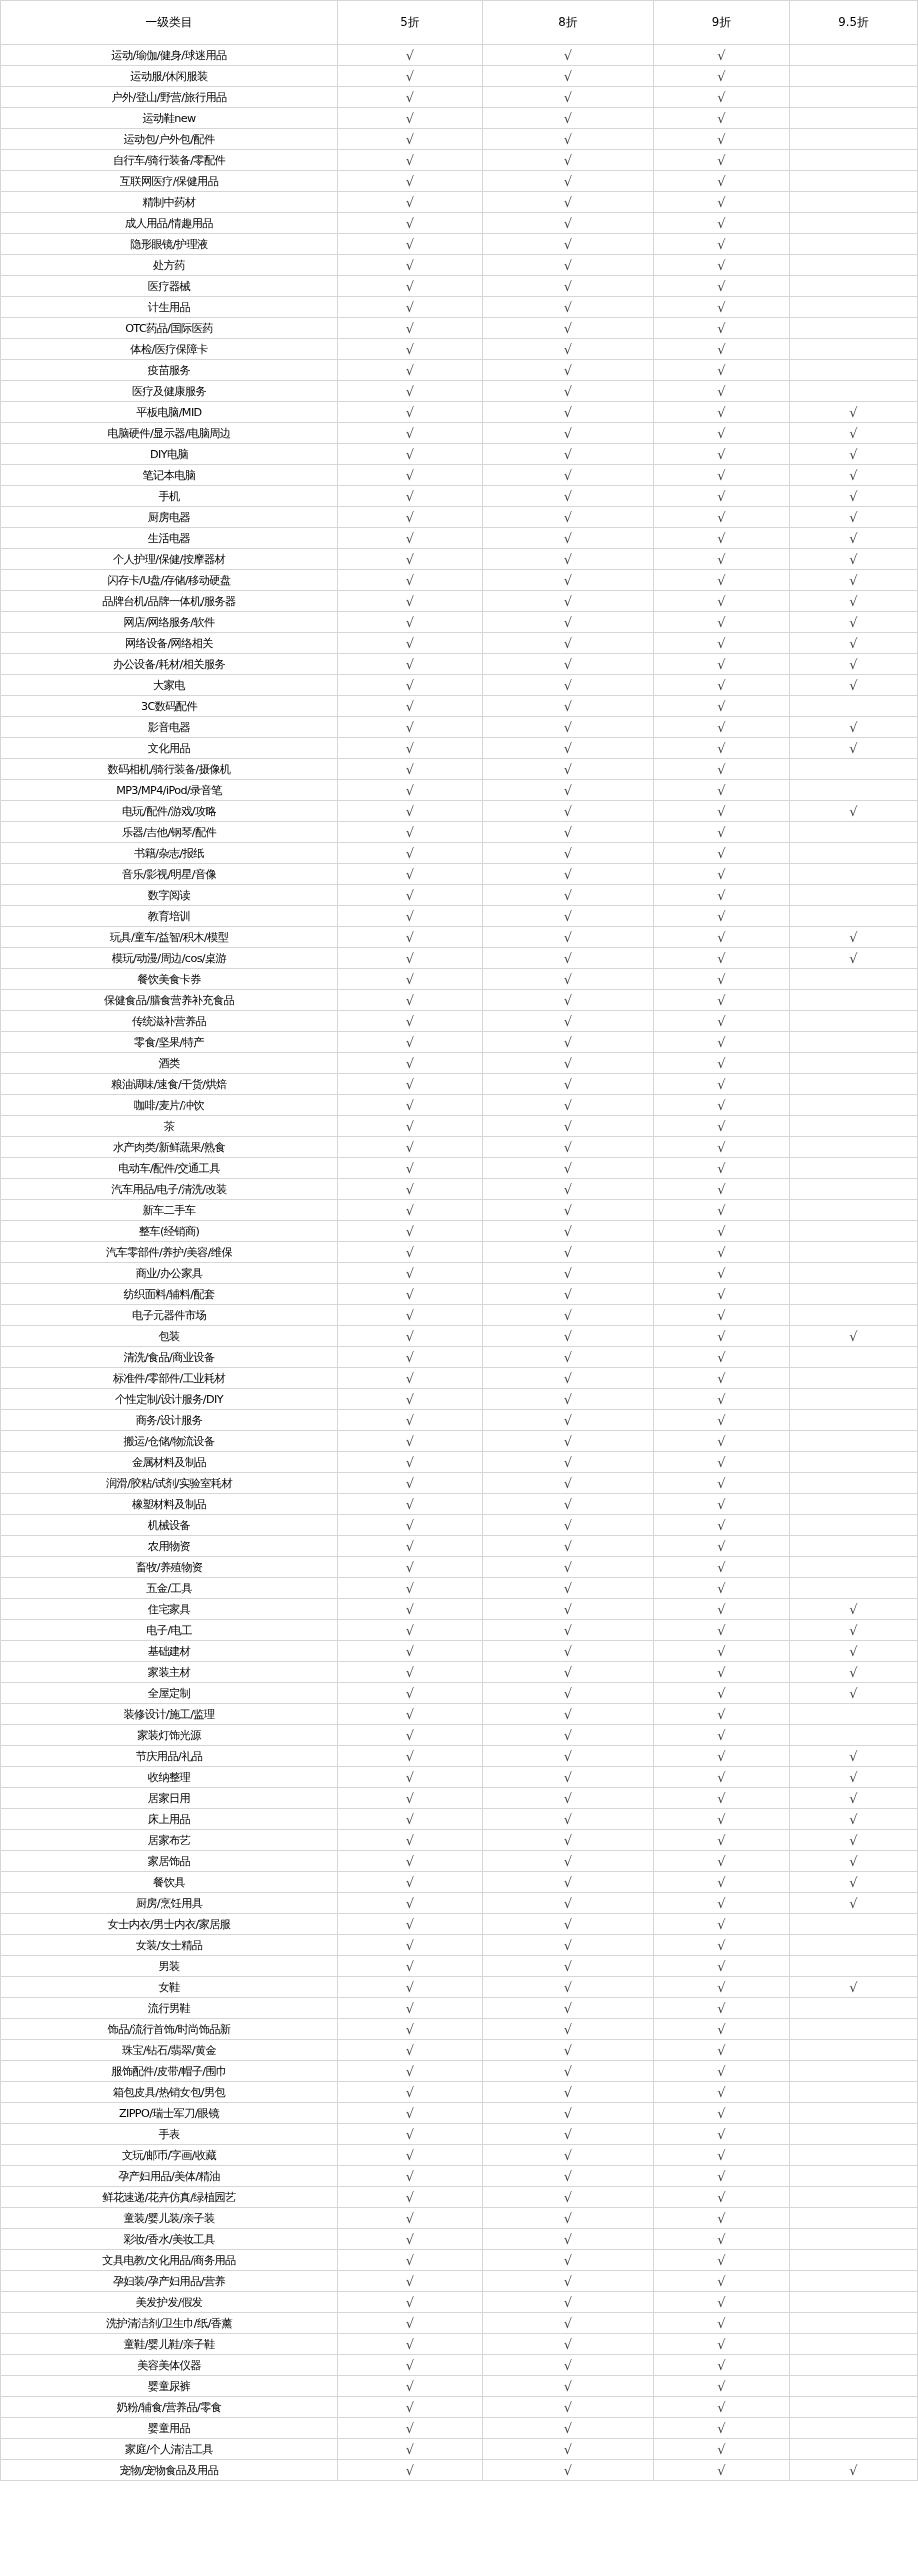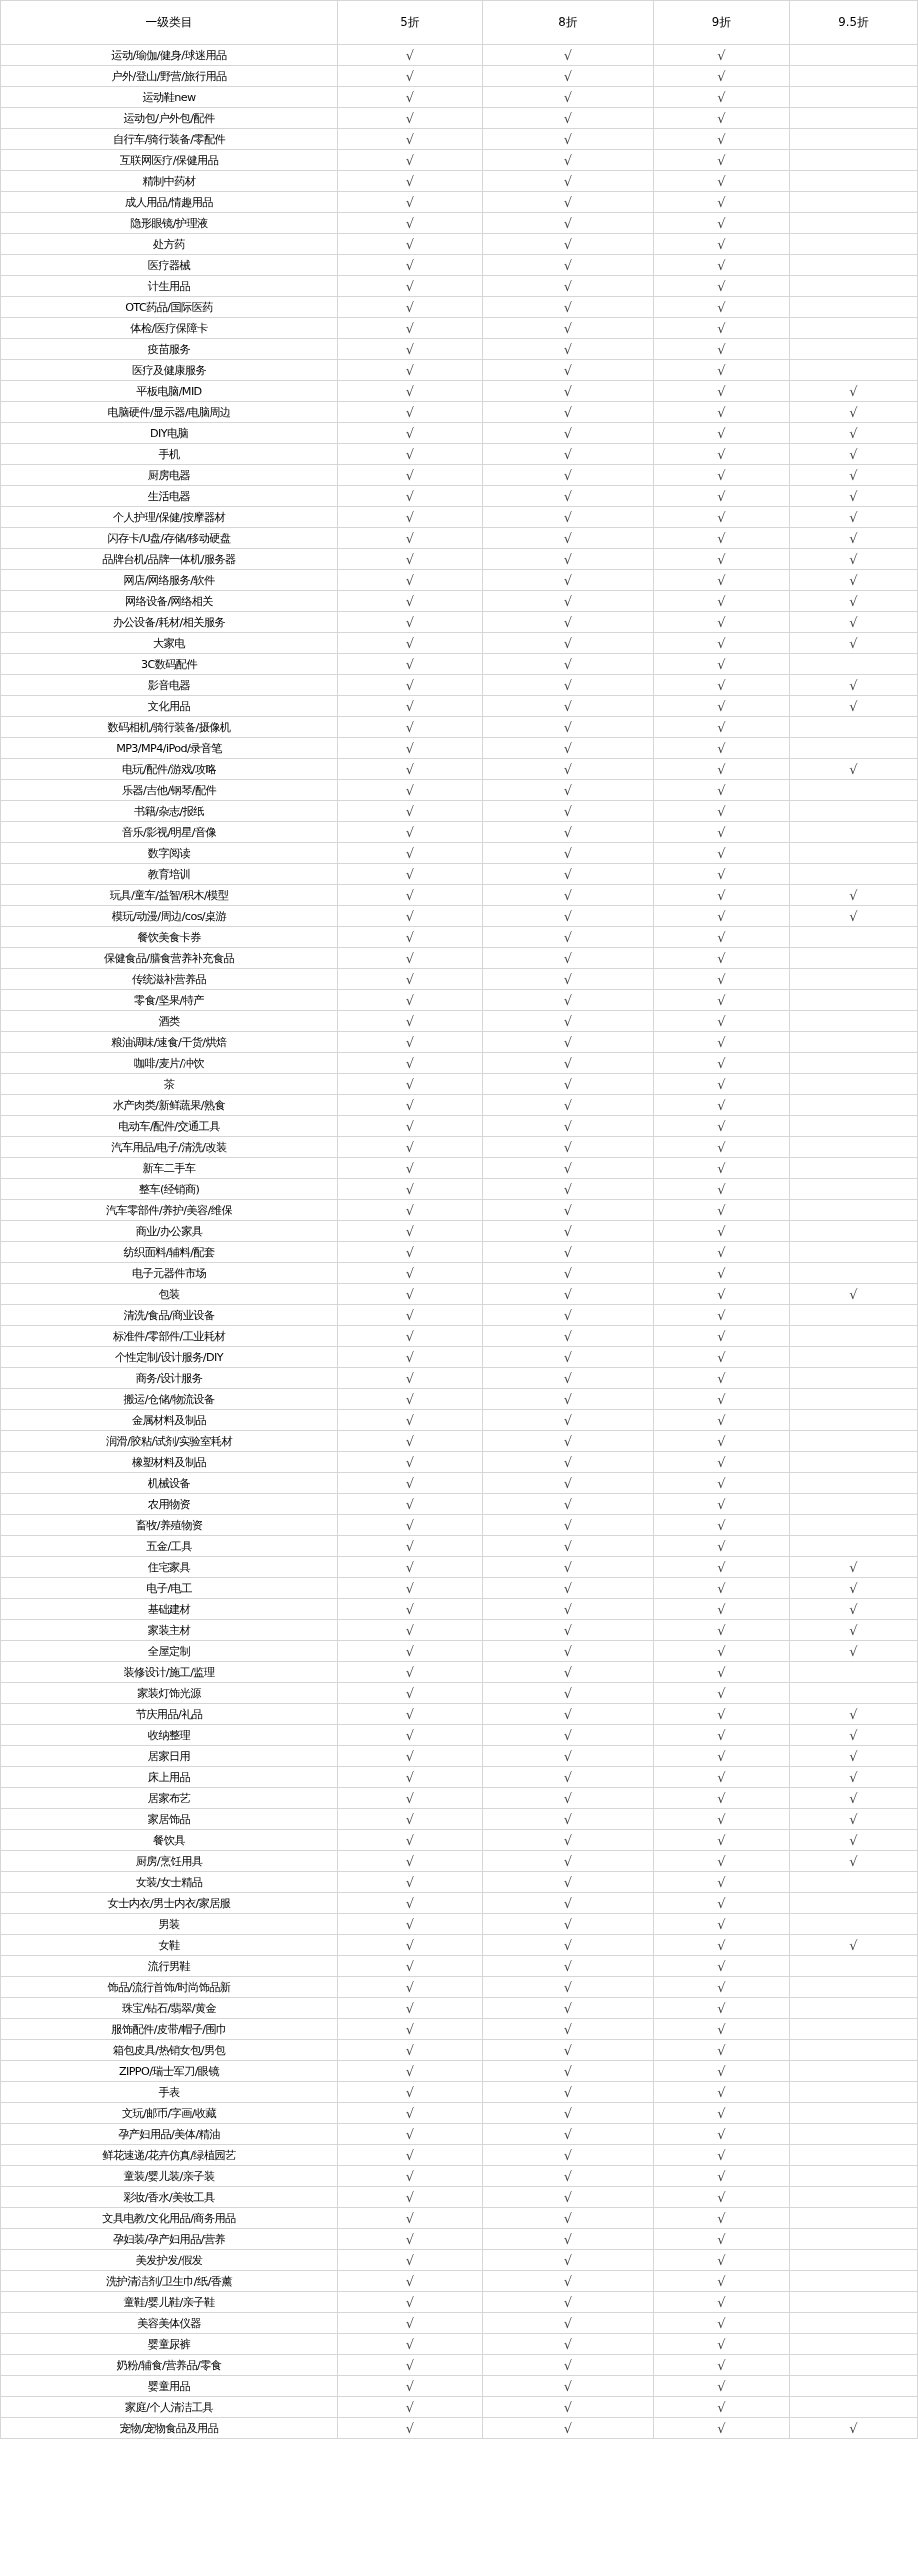--- a/index.html
+++ b/index.html
@@ -45,20 +45,27 @@
   </thead>
   <tbody id="tbody">
       <tr>
         <td class="cat">运动/瑜伽/健身/球迷用品</td>
         <td class="mark"><span>√</span></td>
         <td class="mark"><span>√</span></td>
         <td class="mark"><span>√</span></td>
         <td class="mark"></td>
       </tr>
       <tr>
+        <td class="cat">运动服/休闲服装</td>
+        <td class="mark"><span>√</span></td>
+        <td class="mark"><span>√</span></td>
+        <td class="mark"><span>√</span></td>
+        <td class="mark"></td>
+      </tr>
+      <tr>
         <td class="cat">户外/登山/野营/旅行用品</td>
         <td class="mark"><span>√</span></td>
         <td class="mark"><span>√</span></td>
         <td class="mark"><span>√</span></td>
         <td class="mark"></td>
       </tr>
       <tr>
         <td class="cat">运动鞋new</td>
         <td class="mark"><span>√</span></td>
         <td class="mark"><span>√</span></td>
@@ -171,20 +178,27 @@
         <td class="mark"><span>√</span></td>
       </tr>
       <tr>
         <td class="cat">DIY电脑</td>
         <td class="mark"><span>√</span></td>
         <td class="mark"><span>√</span></td>
         <td class="mark"><span>√</span></td>
         <td class="mark"><span>√</span></td>
       </tr>
       <tr>
+        <td class="cat">笔记本电脑</td>
+        <td class="mark"><span>√</span></td>
+        <td class="mark"><span>√</span></td>
+        <td class="mark"><span>√</span></td>
+        <td class="mark"><span>√</span></td>
+      </tr>
+      <tr>
         <td class="cat">手机</td>
         <td class="mark"><span>√</span></td>
         <td class="mark"><span>√</span></td>
         <td class="mark"><span>√</span></td>
         <td class="mark"><span>√</span></td>
       </tr>
       <tr>
         <td class="cat">厨房电器</td>
         <td class="mark"><span>√</span></td>
         <td class="mark"><span>√</span></td>
@@ -647,28 +661,28 @@
         <td class="mark"><span>√</span></td>
       </tr>
       <tr>
         <td class="cat">厨房/烹饪用具</td>
         <td class="mark"><span>√</span></td>
         <td class="mark"><span>√</span></td>
         <td class="mark"><span>√</span></td>
         <td class="mark"><span>√</span></td>
       </tr>
       <tr>
+        <td class="cat">女士内衣/男士内衣/家居服</td>
+        <td class="mark"><span>√</span></td>
+        <td class="mark"><span>√</span></td>
+        <td class="mark"><span>√</span></td>
+        <td class="mark"></td>
+      </tr>
+      <tr>
         <td class="cat">女装/女士精品</td>
-        <td class="mark"><span>√</span></td>
-        <td class="mark"><span>√</span></td>
-        <td class="mark"><span>√</span></td>
-        <td class="mark"></td>
-      </tr>
-      <tr>
-        <td class="cat">女士内衣/男士内衣/家居服</td>
         <td class="mark"><span>√</span></td>
         <td class="mark"><span>√</span></td>
         <td class="mark"><span>√</span></td>
         <td class="mark"></td>
       </tr>
       <tr>
         <td class="cat">男装</td>
         <td class="mark"><span>√</span></td>
         <td class="mark"><span>√</span></td>
         <td class="mark"><span>√</span></td>

